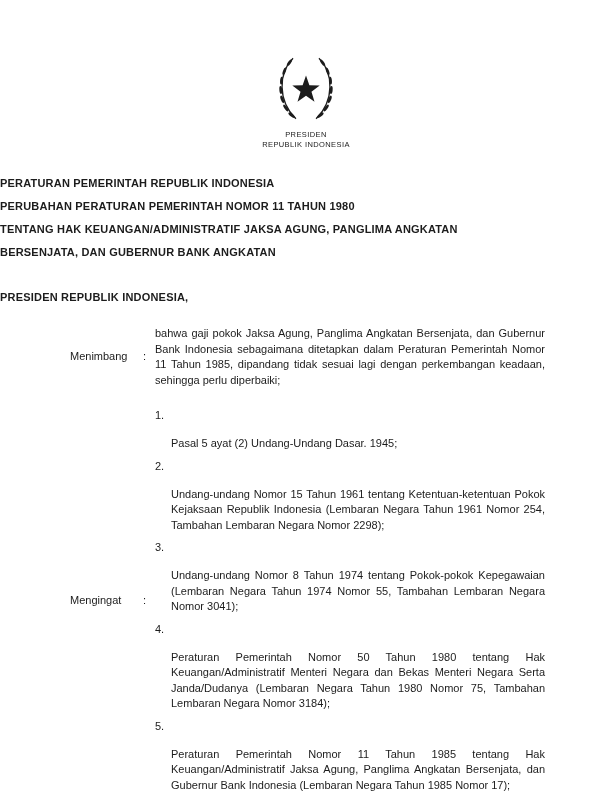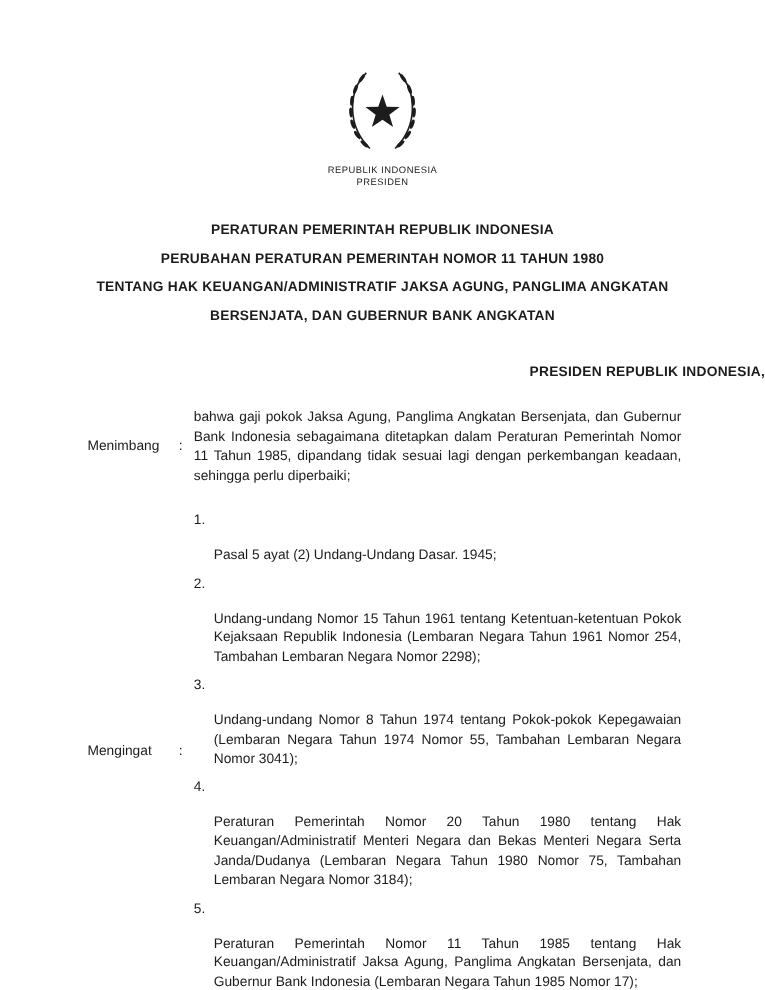--- a/index.html
+++ b/index.html
@@ -29,29 +29,28 @@
     text-align: center;
     font-size: 7.5px;
     letter-spacing: 0.4px;
     line-height: 10px;
     color: #222;
   }
   .title-block {
     margin-top: 22px;
   }
   .title-line {
-    text-align: center;
     font-weight: bold;
     font-size: 11px;
     line-height: 23px;
     letter-spacing: 0.2px;
   }
   .salutation {
     margin-top: 22px;
-    text-align: right;
+    text-align: left;
     font-weight: bold;
     font-size: 11px;
     line-height: 23px;
     letter-spacing: 0.2px;
   }
   .body-block {
     margin-top: 17px;
     padding: 0 67px 0 70px;
     font-size: 11px;
     line-height: 15.5px;
@@ -122,22 +121,22 @@
         <ellipse cx="80" cy="24" rx="5.5" ry="2" transform="rotate(70 80 24)"></ellipse>
         <ellipse cx="84" cy="37" rx="5.5" ry="2" transform="rotate(85 84 37)"></ellipse>
         <ellipse cx="85" cy="50" rx="5.5" ry="2" transform="rotate(95 85 50)"></ellipse>
         <ellipse cx="83" cy="63" rx="5.5" ry="2" transform="rotate(110 83 63)"></ellipse>
         <ellipse cx="78" cy="75" rx="5.5" ry="2" transform="rotate(125 78 75)"></ellipse>
         <ellipse cx="70" cy="85" rx="5.5" ry="2" transform="rotate(140 70 85)"></ellipse>
       </g>
 
       <polygon points="50,30 54.7,43.5 69,43.8 57.6,52.5 61.8,66.2 50,58 38.2,66.2 42.4,52.5 31,43.8 45.3,43.5" fill="#1c1c1c"></polygon>
     </svg>
+    <div class="org-line">PRESIDEN</div>
     <div class="org-line">REPUBLIK INDONESIA</div>
-    <div class="org-line">PRESIDEN</div>
   </div>
 
   <div class="title-block">
     <div class="title-line">PERATURAN PEMERINTAH REPUBLIK INDONESIA</div>
     <div class="title-line">PERUBAHAN PERATURAN PEMERINTAH NOMOR 11 TAHUN 1980</div>
     <div class="title-line">TENTANG HAK KEUANGAN/ADMINISTRATIF JAKSA AGUNG, PANGLIMA ANGKATAN</div>
     <div class="title-line">BERSENJATA, DAN GUBERNUR BANK ANGKATAN</div>
   </div>
 
   <div class="salutation">PRESIDEN REPUBLIK INDONESIA,</div>
@@ -167,21 +166,21 @@
           <div class="item-text">Undang-undang Nomor 15 Tahun 1961 tentang Ketentuan-ketentuan Pokok Kejaksaan Republik Indonesia (Lembaran Negara Tahun 1961 Nomor 254, Tambahan Lembaran Negara Nomor 2298);</div>
         </div>
 
         <div class="list-item">
           <div class="item-number">3.</div>
           <div class="item-text">Undang-undang Nomor 8 Tahun 1974 tentang Pokok-pokok Kepegawaian (Lembaran Negara Tahun 1974 Nomor 55, Tambahan Lembaran Negara Nomor 3041);</div>
         </div>
 
         <div class="list-item">
           <div class="item-number">4.</div>
-          <div class="item-text">Peraturan Pemerintah Nomor 20 Tahun 1980 tentang Hak Keuangan/Administratif Menteri Negara dan Bekas Menteri Negara Serta Janda/Dudanya (Lembaran Negara Tahun 1980 Nomor 75, Tambahan Lembaran Negara Nomor 3184);</div>
+          <div class="item-text">Peraturan Pemerintah Nomor 50 Tahun 1980 tentang Hak Keuangan/Administratif Menteri Negara dan Bekas Menteri Negara Serta Janda/Dudanya (Lembaran Negara Tahun 1980 Nomor 75, Tambahan Lembaran Negara Nomor 3184);</div>
         </div>
 
         <div class="list-item">
           <div class="item-number">5.</div>
           <div class="item-text">Peraturan Pemerintah Nomor 11 Tahun 1985 tentang Hak Keuangan/Administratif Jaksa Agung, Panglima Angkatan Bersenjata, dan Gubernur Bank Indonesia (Lembaran Negara Tahun 1985 Nomor 17);</div>
         </div>
 
       </div>
     </div>
 

